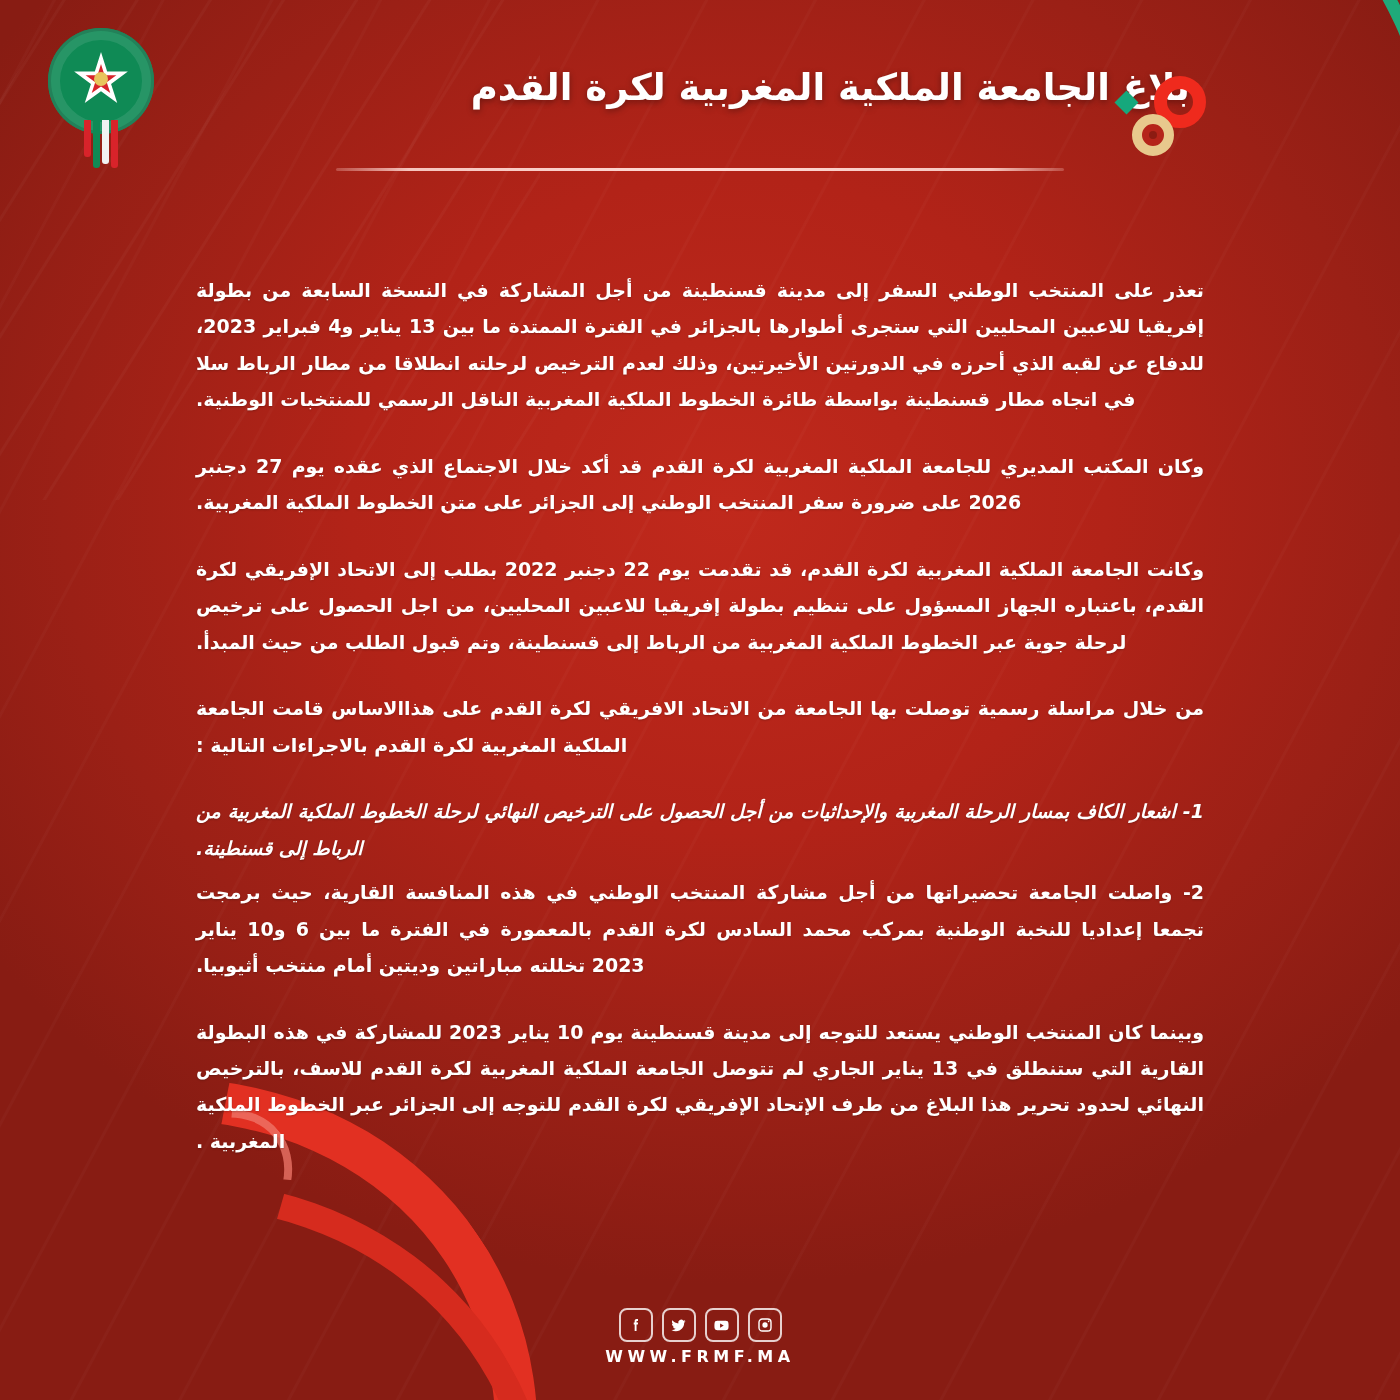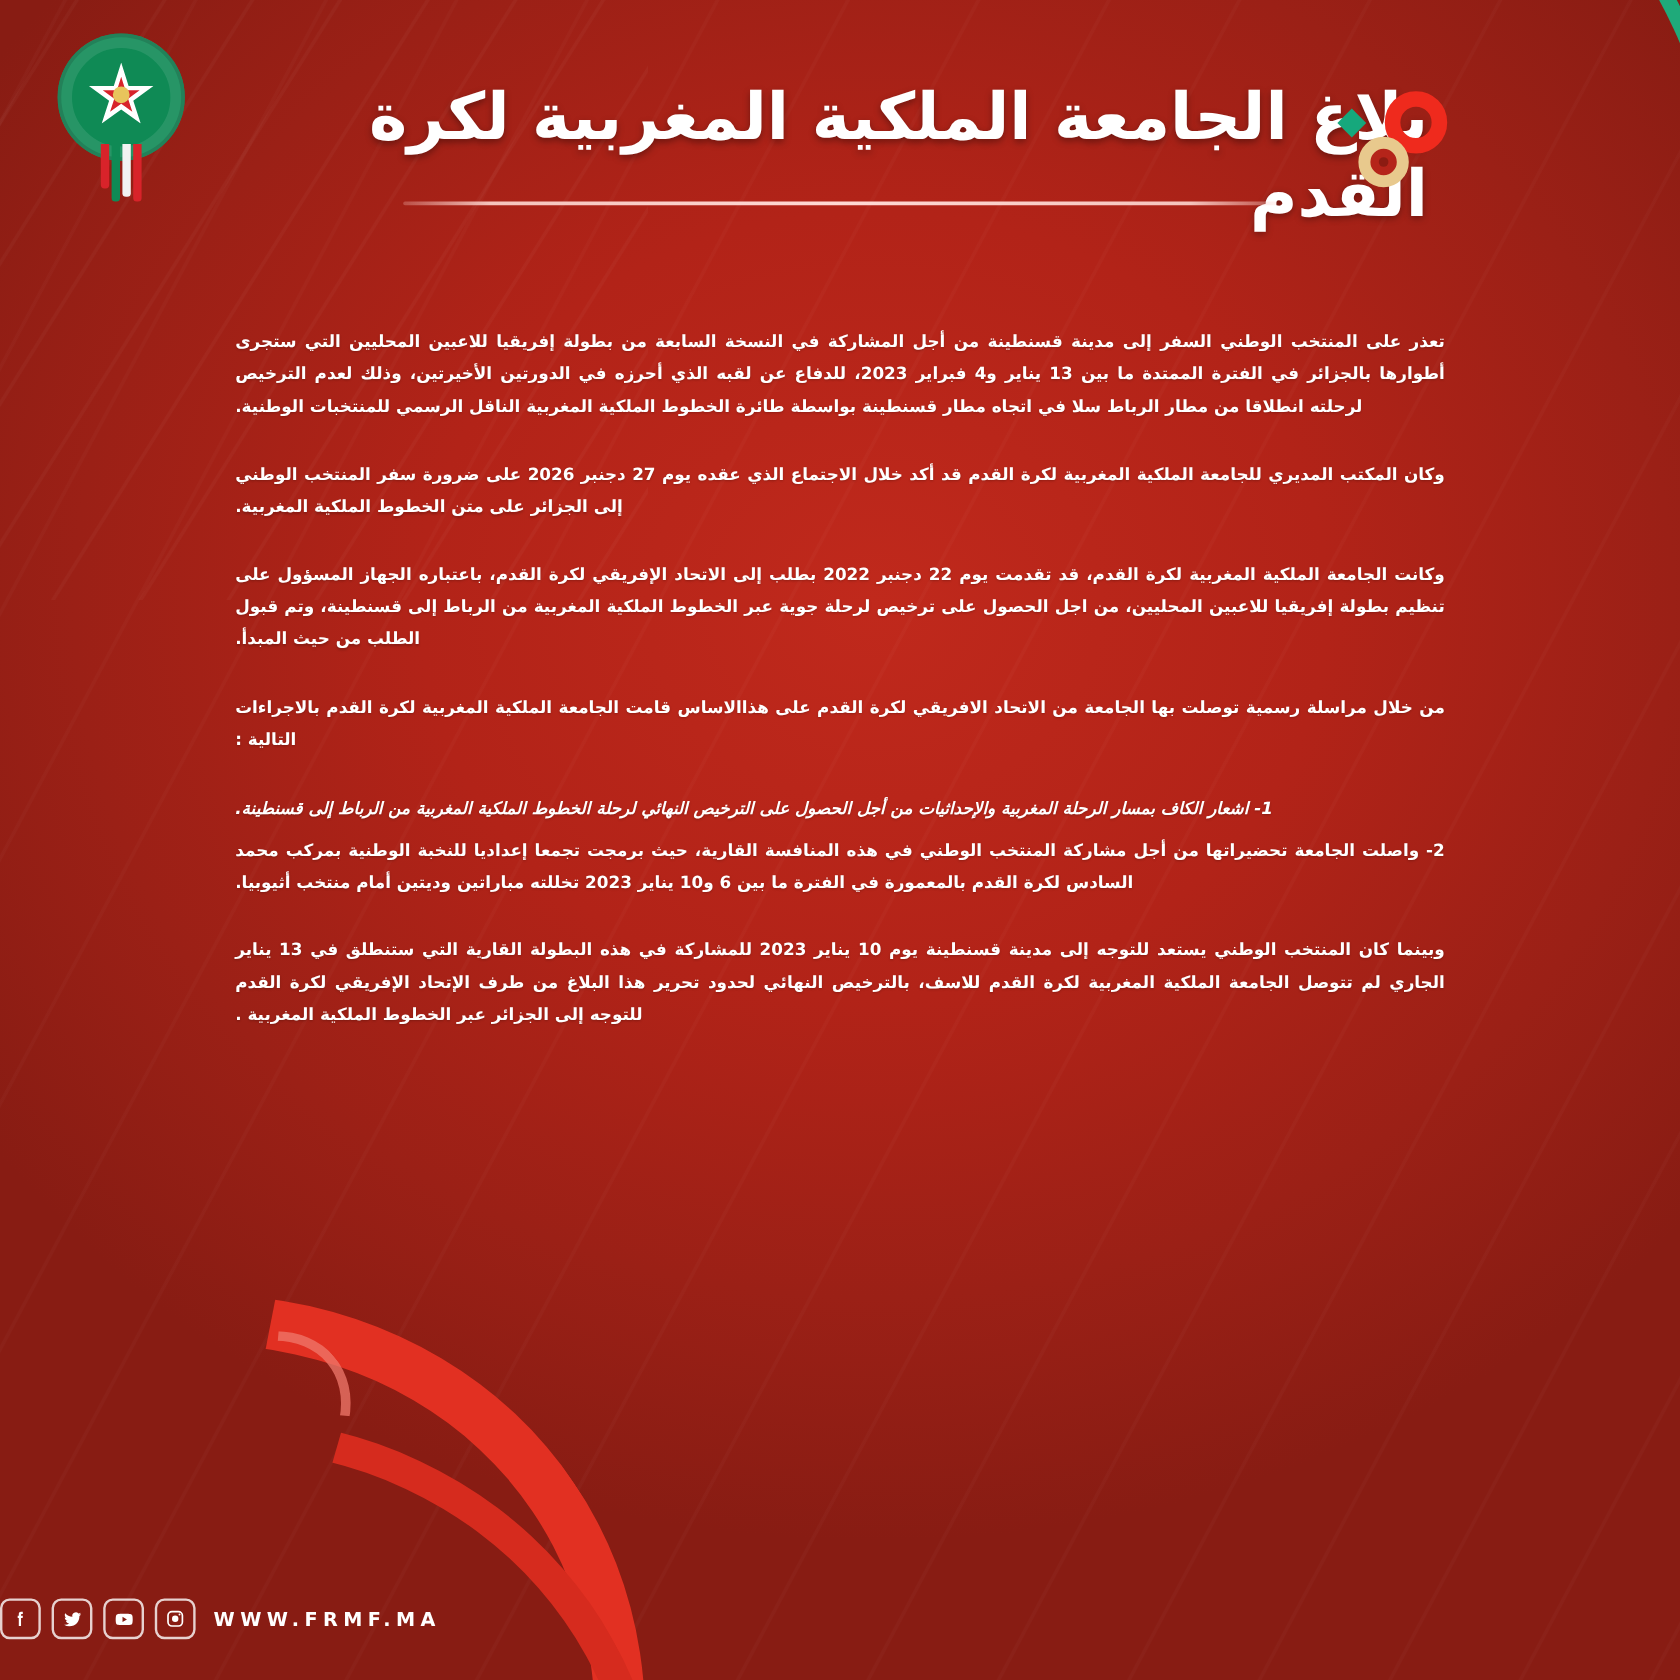--- a/index.html
+++ b/index.html
@@ -130,21 +130,21 @@
   .logo .bars i{display:block;flex:1;border-radius:0 0 3px 3px;}
   .logo .bars i:nth-child(1){background:#d8232a;}
   .logo .bars i:nth-child(2){background:#f2f2f2;height:92%;}
   .logo .bars i:nth-child(3){background:#0f8a55;}
   .logo .bars i:nth-child(4){background:#d8232a;height:78%;}
 
   .title{
     position:absolute;right:210px;top:66px;left:210px;
     text-align:right;
     color:#ffffff;
-    font-size:54px;
+    font-size:37px;
     font-weight:bold;
     letter-spacing:0px;
     line-height:1.18;
     text-shadow:0 2px 6px rgba(0,0,0,.35);
     direction:rtl;
   }
   .title-rule{
     position:absolute;left:336px;right:336px;top:168px;height:3px;
     background:linear-gradient(90deg,rgba(255,210,205,.25) 0%, #f5c4bd 10%, #ffd9d4 50%, #f5c4bd 90%, rgba(255,210,205,.25) 100%);
     border-radius:2px;
@@ -168,32 +168,32 @@
   }
 
   
   .content{
     position:absolute;top:272px;right:196px;left:196px;
     direction:rtl;text-align:justify;text-align-last:left;
     color:#ffffff;
   }
   p.para{
     margin:0 0 30px 0;
-    font-size:14px;
+    font-size:19px;
     font-weight:bold;
     line-height:1.92;
     text-shadow:0 1px 2px rgba(0,0,0,.22);
   }
   p.para.tight{margin-bottom:8px;font-style:italic;}
   p.para.last{margin-bottom:0;}
 
   
   .footer{
     position:absolute;left:0;right:0;bottom:34px;
-    display:flex;flex-direction:row;align-items:center;gap:15px;
+    display:flex;flex-direction:column;align-items:center;gap:5px;
     direction:ltr;
   }
   .social{display:flex;gap:9px;align-items:center;}
   .sicon{
     width:30px;height:30px;border-radius:8px;
     border:2px solid rgba(255,255,255,.80);
     display:flex;align-items:center;justify-content:center;
     color:#ffffff;
   }
   .sicon svg{display:block;}

